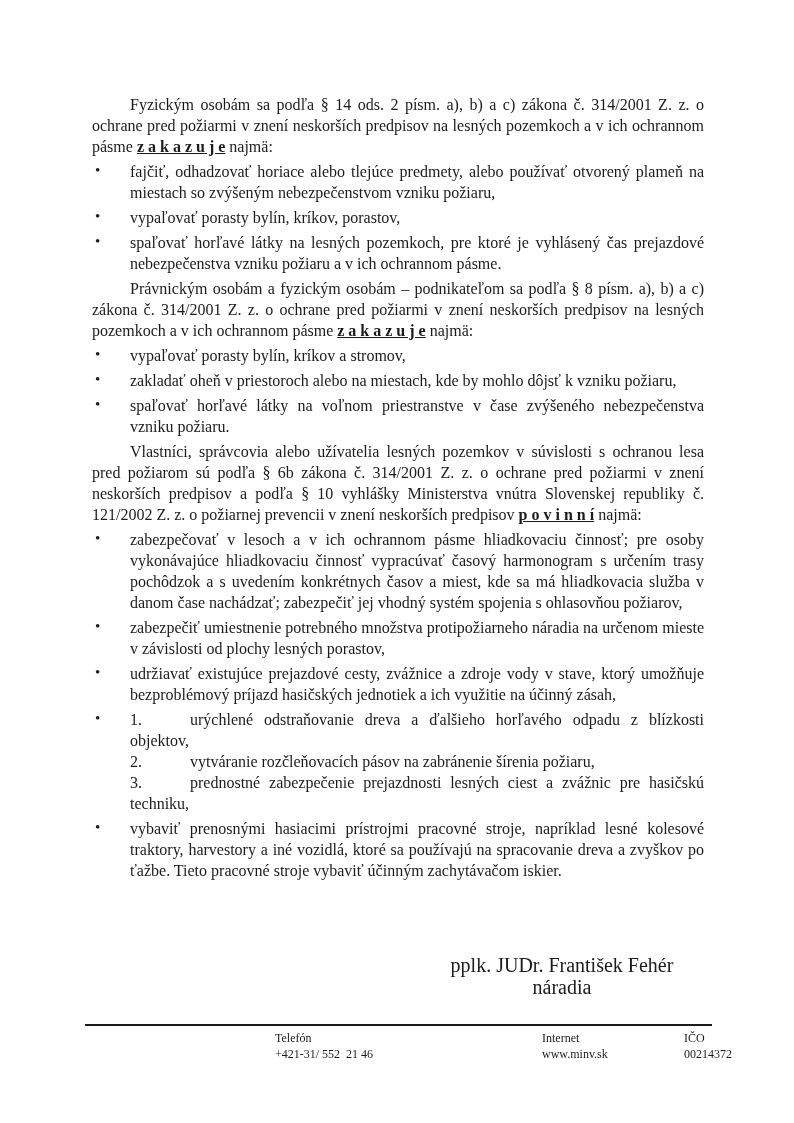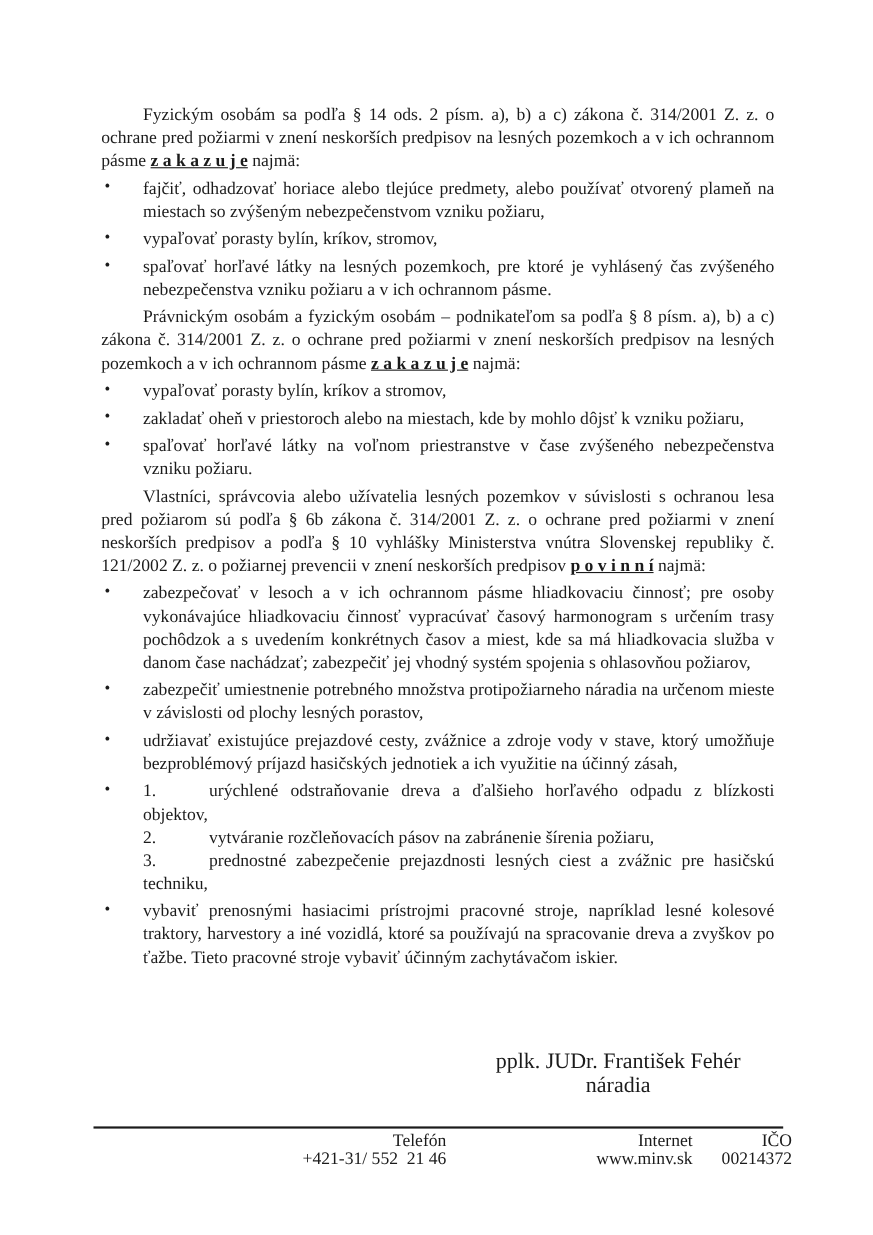--- a/index.html
+++ b/index.html
@@ -26,44 +26,44 @@
   .signature {
     position:absolute; top:954px; left:412px; width:300px;
     text-align:center; font-size:20px; line-height:22px;
   }
   .footer-line {
     position:absolute; top:1024px; left:85px; width:627px;
     border-top:2px solid #1b1b1b; height:0;
   }
   .footer-col {
     position:absolute; top:1030px;
-    font-size:16px; line-height:16px; text-align:right;
+    font-size:12px; line-height:16px; text-align:left;
   }
   .footer-col .fv { white-space:pre-wrap; }
-  .fc0 { left:275px; } .fc1 { left:398px; } .fc2 { left:542px; } .fc3 { left:656px; }
+  .fc0 { left:275px; } .fc1 { left:398px; } .fc2 { left:542px; } .fc3 { left:684px; }
 </style>
 </head>
 <body>
 
 <div class="page">
   <div class="content">
 
     <p class="para"><span>Fyzickým osobám sa podľa § 14 ods. 2  písm. a), b) a c) zákona č. 314/2001 Z. z. o ochrane pred požiarmi v znení neskorších predpisov na lesných pozemkoch a v ich ochrannom pásme </span><span class="emph">z a k a z u j e</span><span> najmä:</span></p>
 
     <div class="bullet">
       <span class="mark">•</span>
       <span>fajčiť, odhadzovať horiace alebo tlejúce predmety, alebo používať otvorený plameň na miestach so zvýšeným nebezpečenstvom vzniku požiaru,</span>
     </div>
     <div class="bullet">
       <span class="mark">•</span>
-      <span>vypaľovať porasty bylín, kríkov, stromov,</span>
+      <span>vypaľovať porasty bylín, kríkov, porastov,</span>
     </div>
     <div class="bullet">
       <span class="mark">•</span>
-      <span>spaľovať horľavé látky na lesných pozemkoch, pre ktoré je vyhlásený čas zvýšeného nebezpečenstva vzniku požiaru a v ich ochrannom pásme.</span>
+      <span>spaľovať horľavé látky na lesných pozemkoch, pre ktoré je vyhlásený čas prejazdové nebezpečenstva vzniku požiaru a v ich ochrannom pásme.</span>
     </div>
 
     <p class="para"><span>Právnickým osobám a fyzickým osobám – podnikateľom sa podľa § 8 písm. a), b) a c) zákona č. 314/2001 Z. z. o ochrane pred požiarmi v znení neskorších predpisov na lesných pozemkoch a v ich ochrannom pásme </span><span class="emph">z a k a z u j e</span><span> najmä:</span></p>
 
     <div class="bullet">
       <span class="mark">•</span>
       <span>vypaľovať porasty bylín, kríkov a stromov,</span>
     </div>
     <div class="bullet">
       <span class="mark">•</span>

